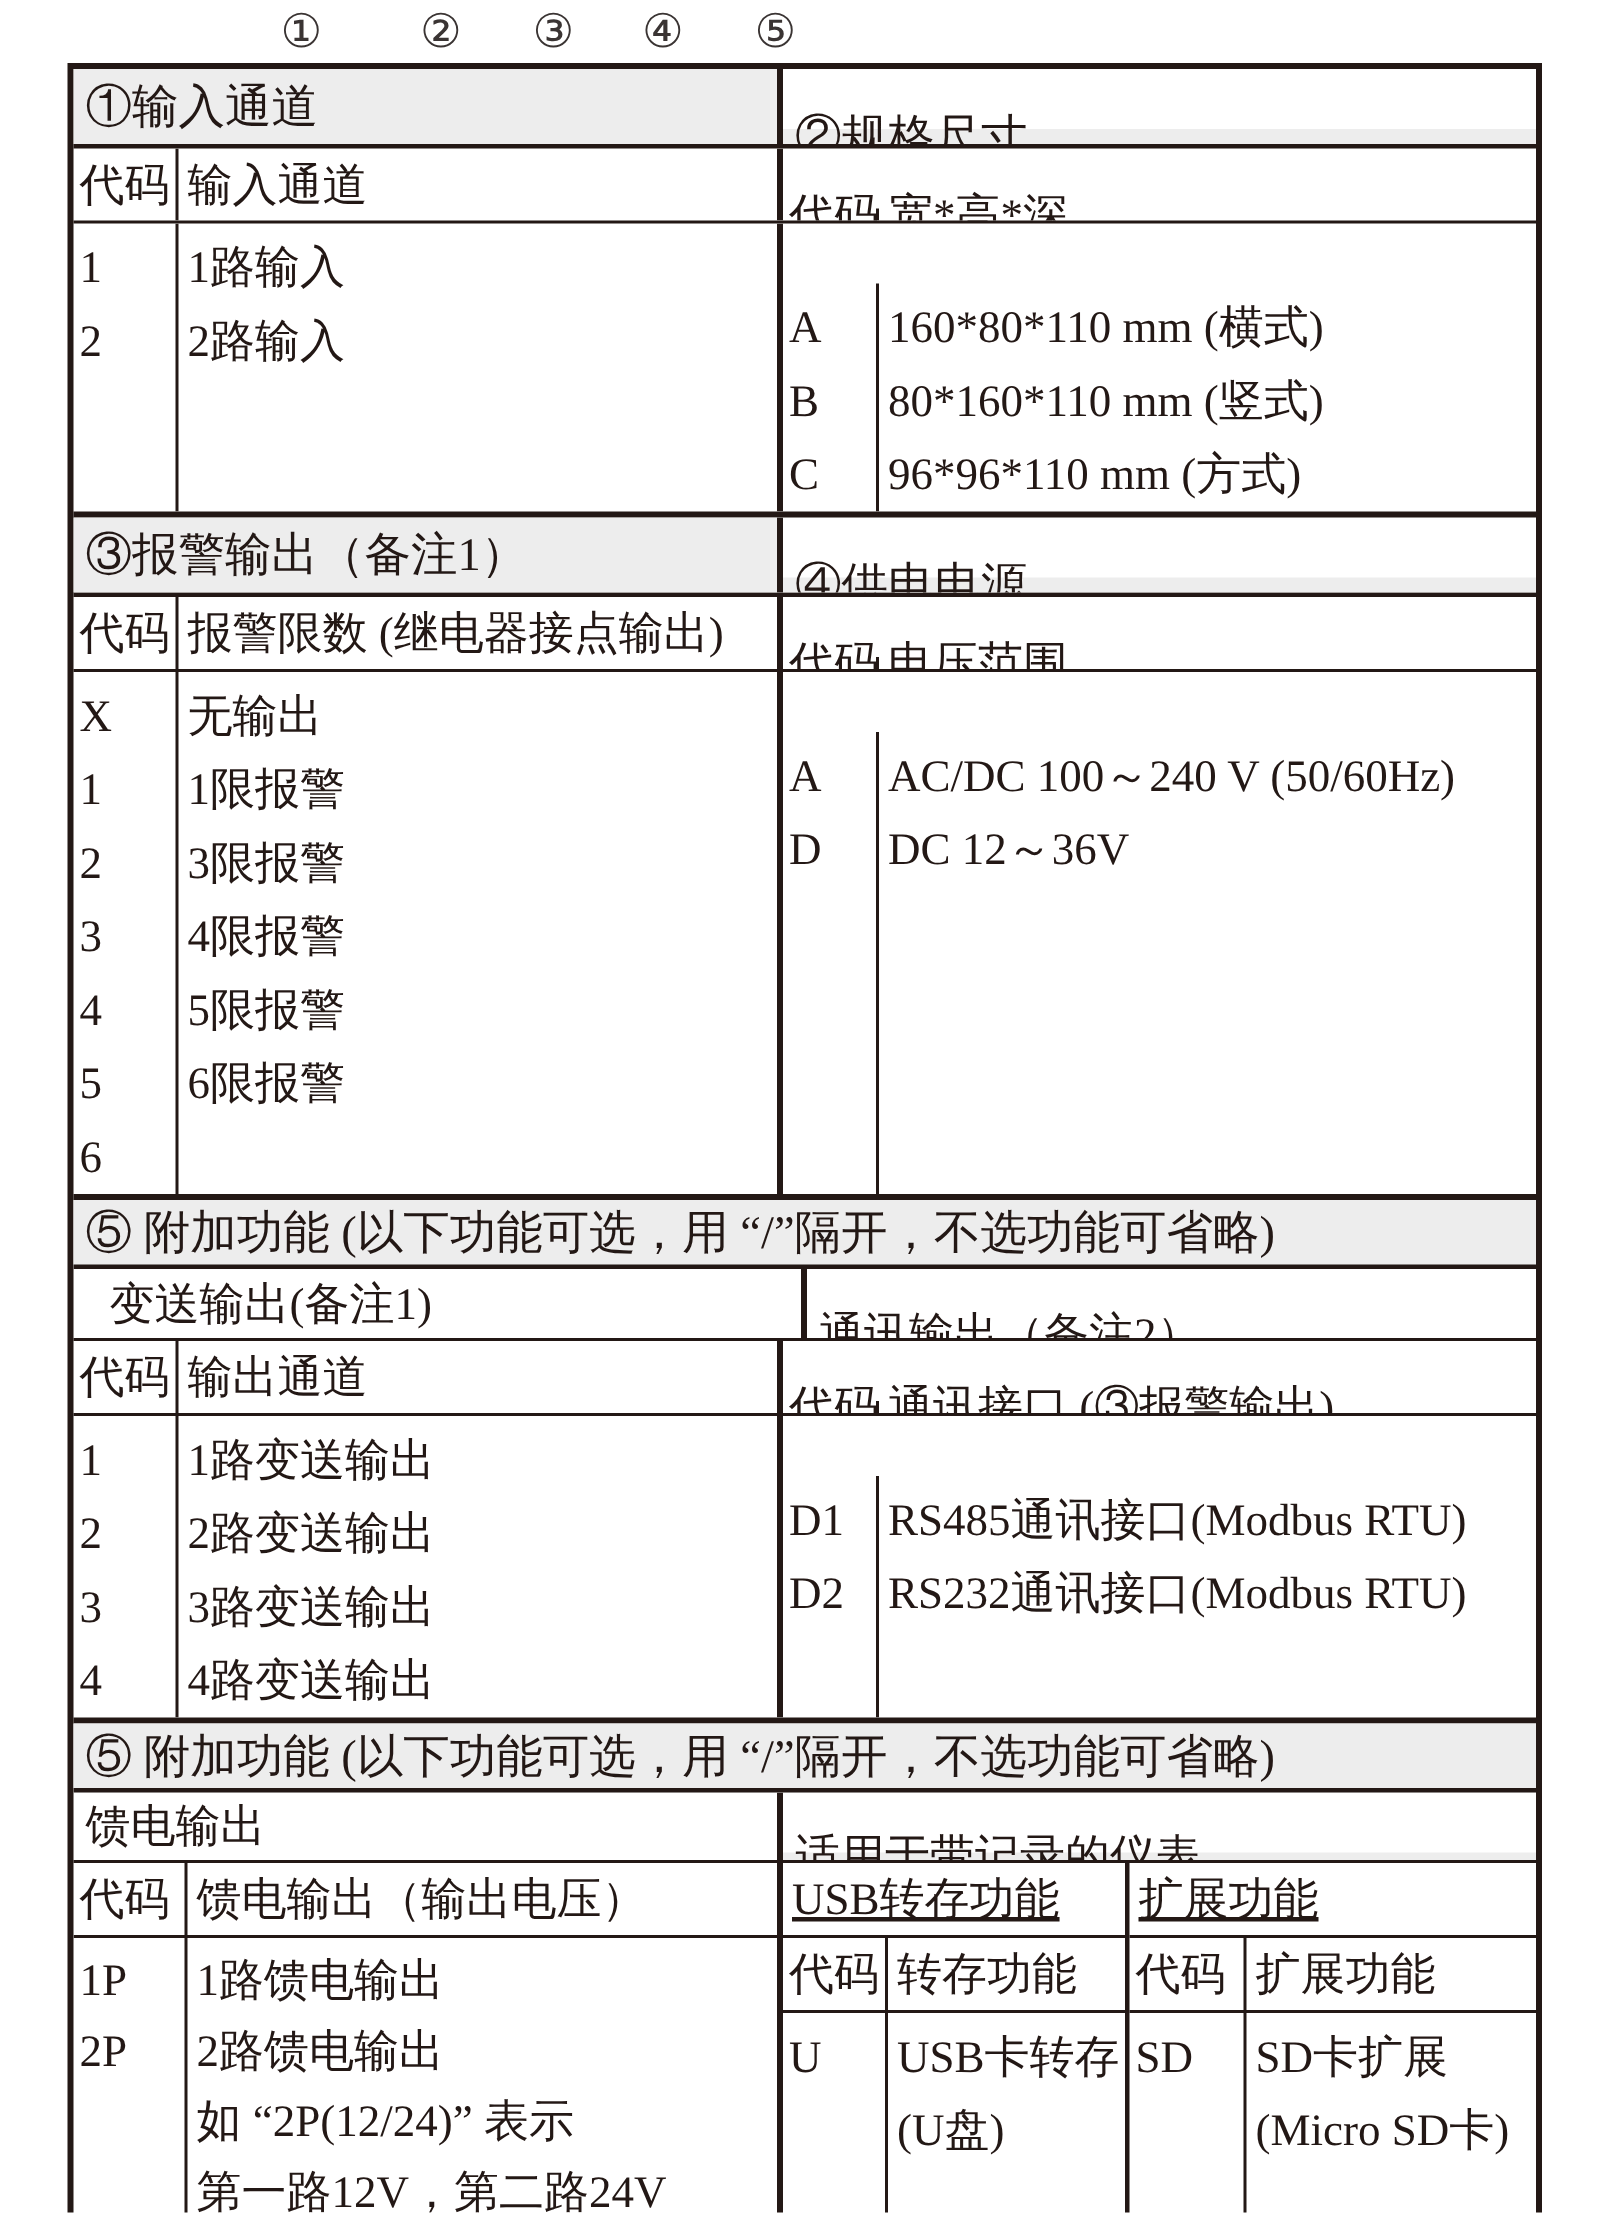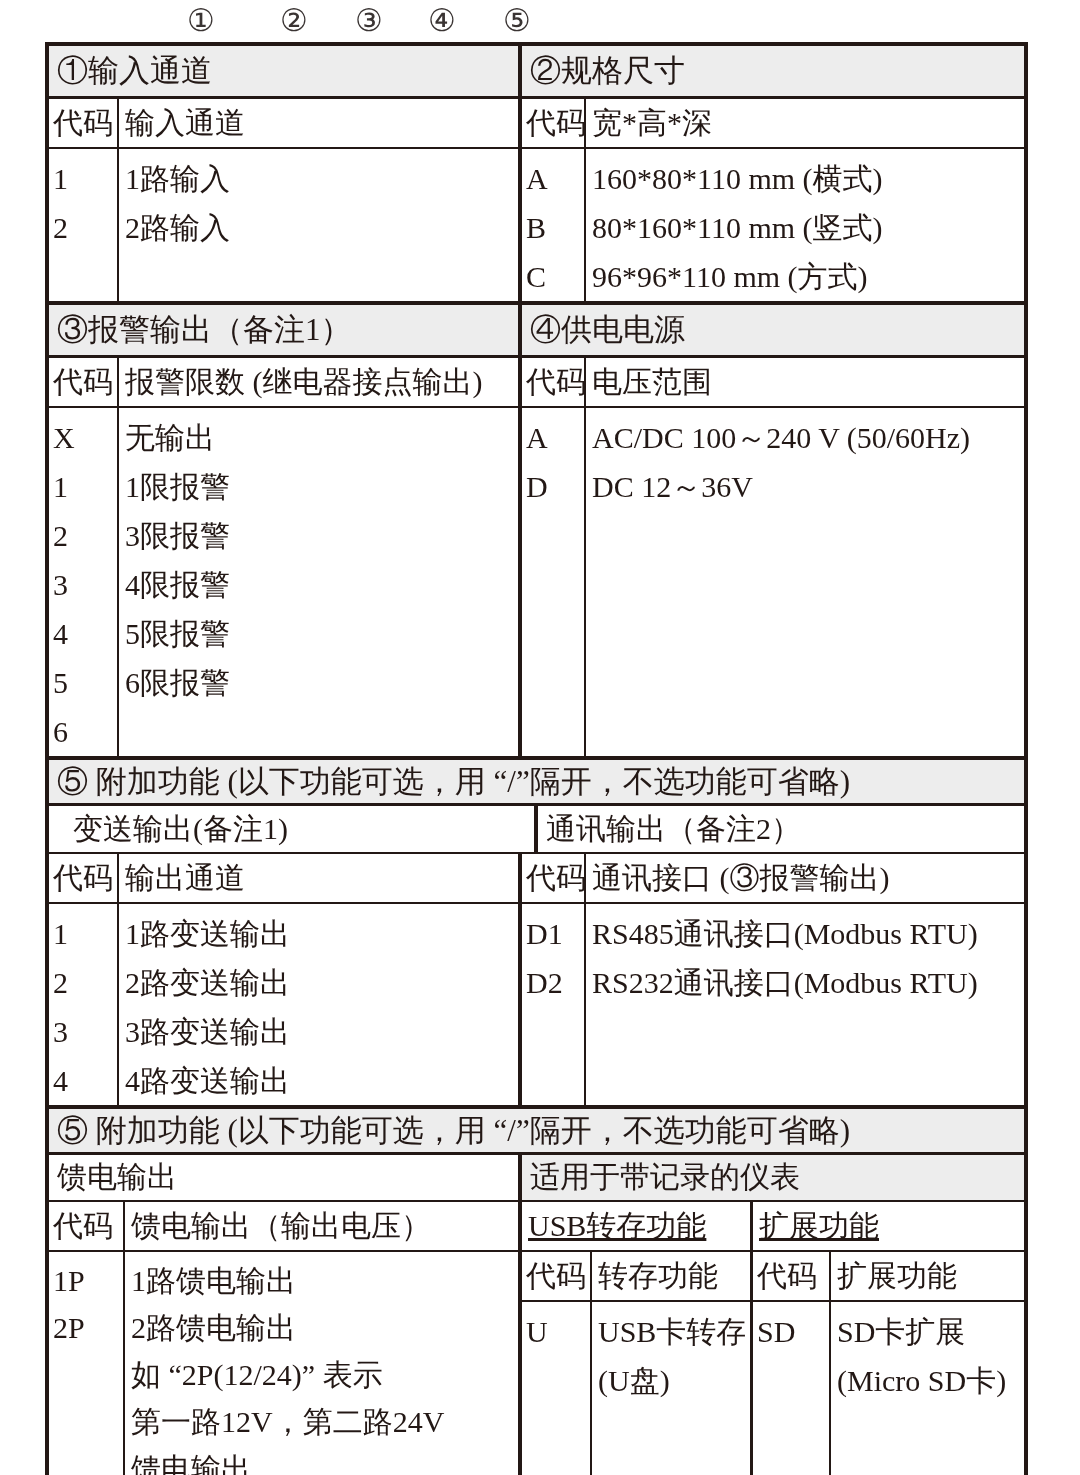--- a/index.html
+++ b/index.html
@@ -22,21 +22,21 @@
     position: absolute; left: 45px; top: 42px; width: 983px;
     border: 4px solid #231815; background: #fff;
   }
 
   .band { display: flex; border-bottom: 2px solid #231815; overflow: hidden; }
   .bb3 { border-bottom-width: 3px; }
   .bb4 { border-bottom-width: 4px; }
   .bb0 { border-bottom: none; }
 
   .half-l { width: 469px; display: flex; }
-  .half-r { flex: 1; display: flex; }
+  .half-r { flex: 1; display: flex; margin-top: 40px; }
   .vdiv  { width: 4px; background: #231815; flex: none; }
 
   .gray { background: #ededed; }
 
   .b1, .b4 { height: 53px; }
   .b2, .b5, .b9 { height: 50px; }
   .b3  { min-height: 150px; }
   .b6  { min-height: 345px; }
   .b7, .b11 { height: 46px; }
   .b8  { height: 48px; padding-left: 16px; }

